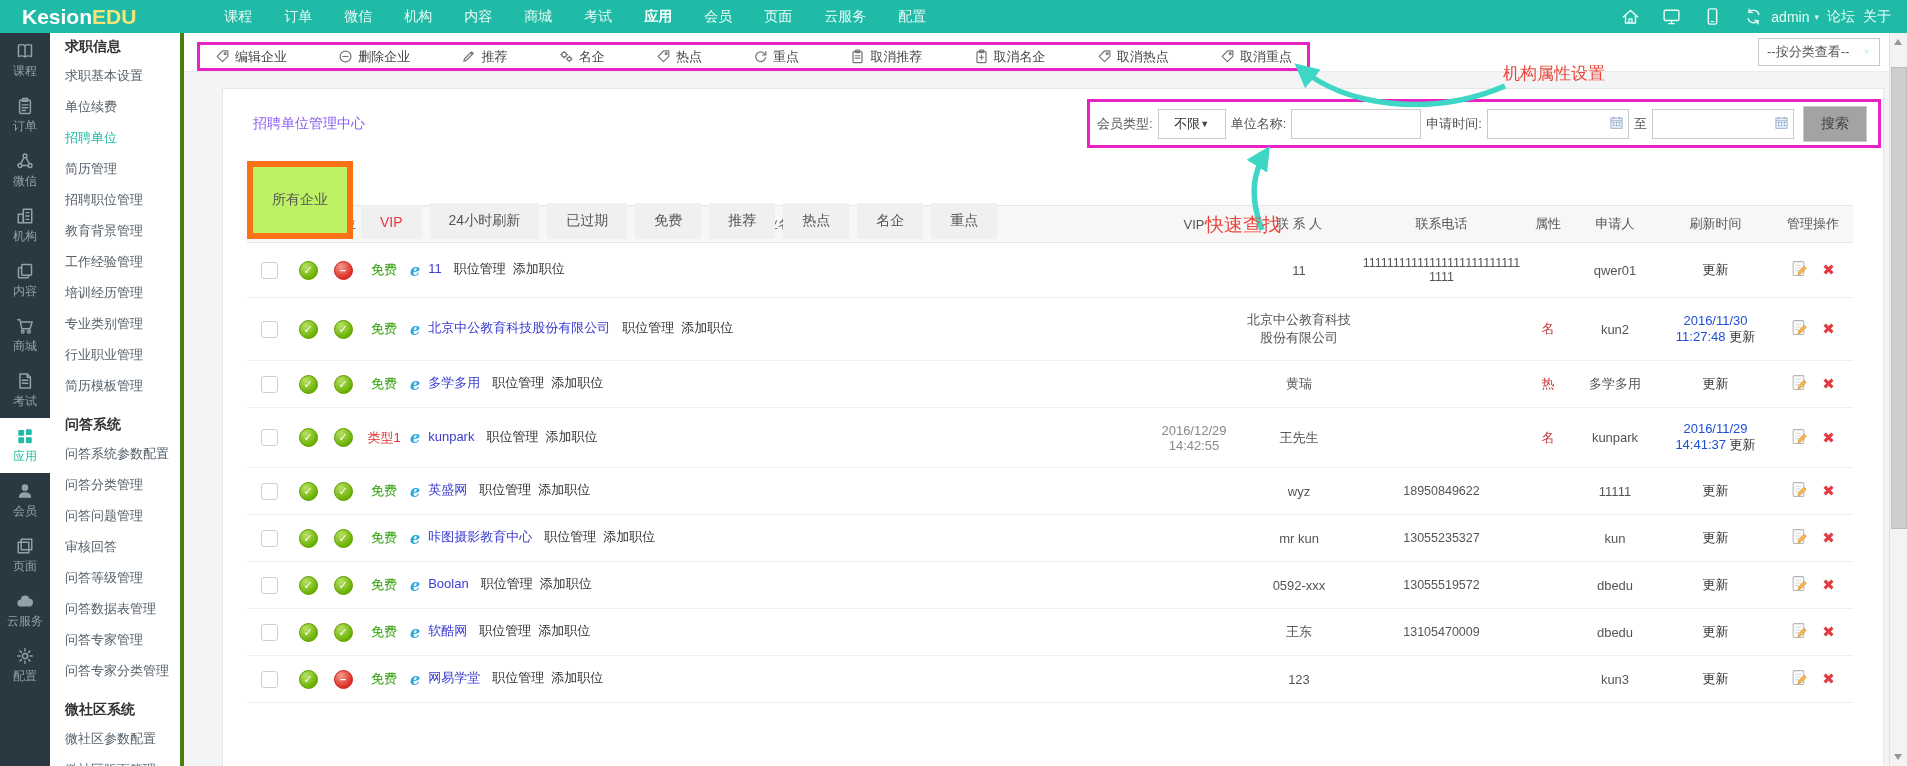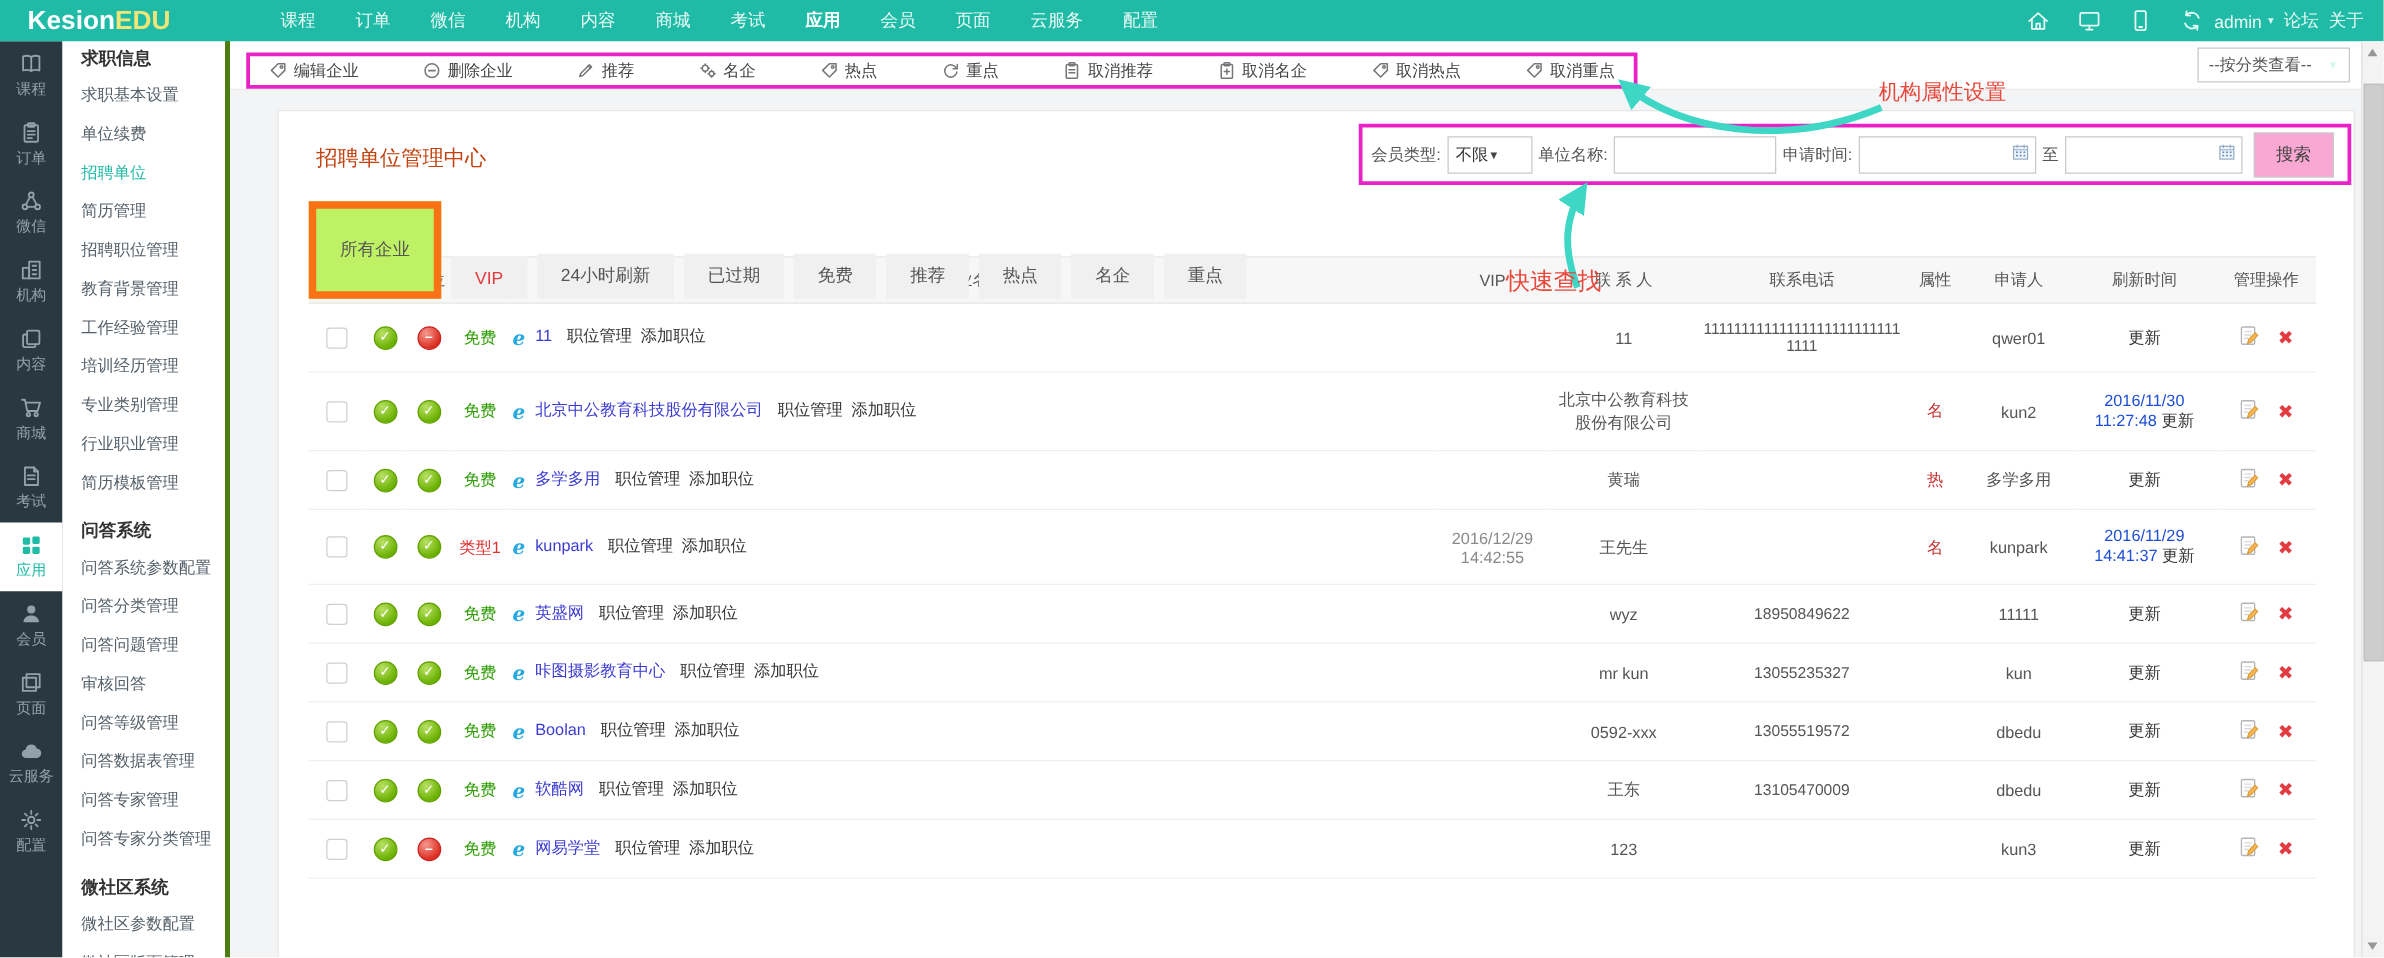--- a/index.html
+++ b/index.html
@@ -32,31 +32,31 @@
   .main{position:absolute;top:33px;left:181px;right:0;bottom:0;background:#f3f4f6;overflow:hidden}
   .toolbar{position:absolute;top:0;left:0;right:0;height:38px;background:#fff;border-bottom:1px solid #ececec}
   .pinkbox1{position:absolute;left:16px;top:9px;width:1113px;height:29px;border:3px solid #e822c6;box-sizing:border-box;
             display:flex;align-items:center;justify-content:space-between;padding:0 15px;background:#fff}
   .tbtn{display:flex;align-items:center;gap:5px;color:#454545;font-size:13px;cursor:pointer;white-space:nowrap}
   .tbtn .icn{color:#777}
   .catsel{position:absolute;top:5px;right:27px;width:122px;height:28px;border:1px solid #c9c9c9;background:#fff;box-sizing:border-box;
           display:flex;align-items:center;justify-content:space-between;padding:4px 8px;font-size:13px;color:#555;cursor:pointer}
   
   .card{position:absolute;left:41px;top:55px;width:1662px;bottom:-6px;background:#fff;border:1px solid #e6e6e6;box-sizing:border-box}
-  .cardtitle{position:absolute;left:30px;top:26px;font-size:17px;color:#c2410c}
+  .cardtitle{position:absolute;left:30px;top:26px;font-size:14px;color:#8b5cf6}
   .searchbox{position:absolute;left:864px;top:10px;width:794px;height:49px;border:3px solid #e822c6;box-sizing:border-box;
              display:flex;align-items:center;padding:0 7px;gap:5px;background:#fff;z-index:6}
   .slb{font-size:13px;color:#555;white-space:nowrap}
-  .sel{width:68px;height:30px;border:1px solid #c9c9c9;box-sizing:border-box;display:flex;align-items:center;justify-content:flex-start;
+  .sel{width:68px;height:30px;border:1px solid #c9c9c9;box-sizing:border-box;display:flex;align-items:center;justify-content:center;
        padding:0 6px;font-size:13px;color:#333;cursor:pointer;background:#fff}
   .sel .caret{color:#444}
   .inp{height:30px;border:1px solid #c9c9c9;box-sizing:border-box;background:#fff}
   .w130{width:130px}
   .wdate{width:142px;display:flex;align-items:center;justify-content:flex-end;padding-right:5px;cursor:text}
-  .sbtn{width:62px;height:34px;border:1px solid #c9c9c9;background:#f9a8d4;font-size:14px;color:#444;display:flex;align-items:center;
+  .sbtn{width:62px;height:34px;border:1px solid #c9c9c9;background:#a3a3a3;font-size:14px;color:#444;display:flex;align-items:center;
         justify-content:center;cursor:pointer;margin-left:4px}
   
   .tabs{position:absolute;left:24px;top:72px;display:flex;gap:8px;align-items:flex-end;z-index:2}
   .tab{background:#f0f0f0;padding:9px 19px;font-size:14px;color:#555;cursor:pointer;white-space:nowrap}
   .tab.act{background:#bef264;border:6px solid #f97316;padding:24px 19px}
   .tab.red{color:#e5393d}
   
   .tblwrap{position:absolute;left:24px;top:116px;width:1606px}
   table{border-collapse:collapse;width:100%;table-layout:fixed}
   th{background:#f7f7f7;border-top:1px solid #e6e6e6;border-bottom:1px solid #e6e6e6;font-weight:normal;font-size:13px;color:#555;

